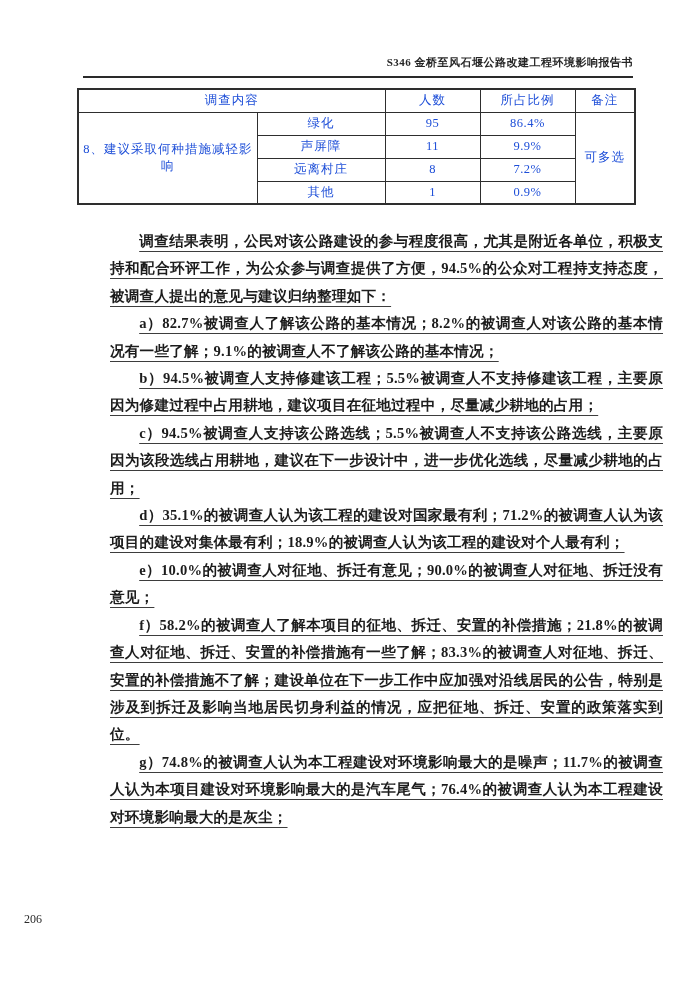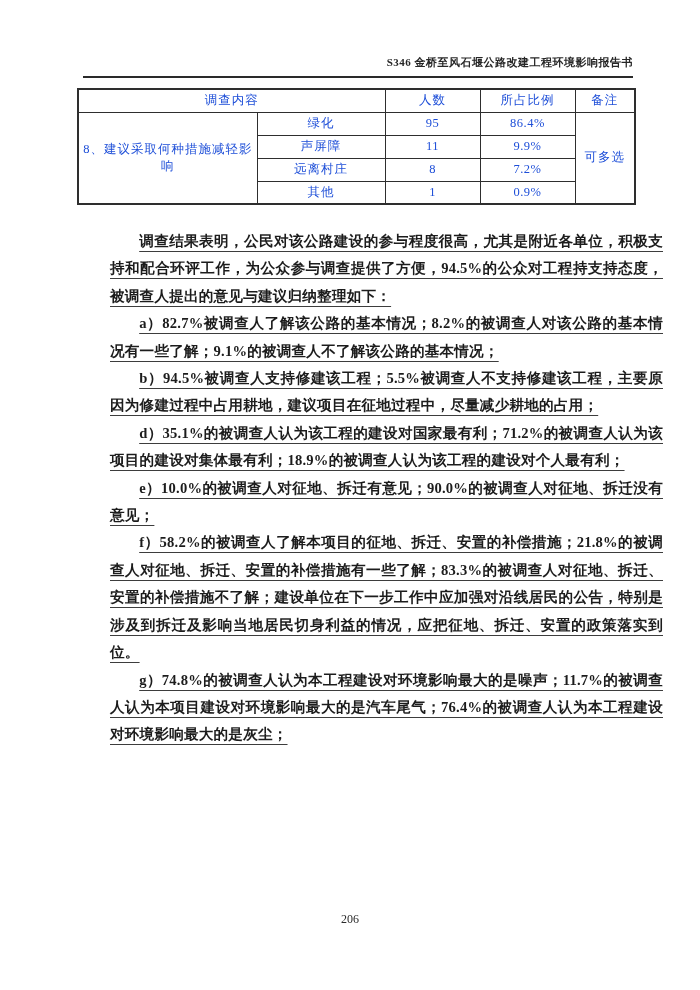--- a/index.html
+++ b/index.html
@@ -70,23 +70,24 @@
     text-underline-offset: 5px;
     text-decoration-thickness: 1px;
     text-decoration-color: #3d3d3d;
   }
   
   .page-number {
     position: absolute;
     top: 912px;
     left: 0;
     width: 100%;
-    text-align: center;
+    text-align: left;
     font-size: 12px;
     color: #2a2a2a;
+    padding-left: 24px;
   }
 </style>
 </head>
 <body>
 
 <div class="page">
 
   <div class="header">
     <span>S346 金桥至风石堰公路改建工程环境影响报告书</span>
   </div>
@@ -128,20 +129,21 @@
         <td class="num">1</td>
         <td class="num">0.9%</td>
       </tr>
     </tbody>
   </table>
 
   <div class="body-text">
     <p>调查结果表明，公民对该公路建设的参与程度很高，尤其是附近各单位，积极支持和配合环评工作，为公众参与调查提供了方便，94.5%的公众对工程持支持态度，被调查人提出的意见与建议归纳整理如下：</p>
     <p>a）82.7%被调查人了解该公路的基本情况；8.2%的被调查人对该公路的基本情况有一些了解；9.1%的被调查人不了解该公路的基本情况；</p>
     <p>b）94.5%被调查人支持修建该工程；5.5%被调查人不支持修建该工程，主要原因为修建过程中占用耕地，建议项目在征地过程中，尽量减少耕地的占用；</p>
+    <p>c）94.5%被调查人支持该公路选线；5.5%被调查人不支持该公路选线，主要原因为该段选线占用耕地，建议在下一步设计中，进一步优化选线，尽量减少耕地的占用；</p>
     <p>d）35.1%的被调查人认为该工程的建设对国家最有利；71.2%的被调查人认为该项目的建设对集体最有利；18.9%的被调查人认为该工程的建设对个人最有利；</p>
     <p>e）10.0%的被调查人对征地、拆迁有意见；90.0%的被调查人对征地、拆迁没有意见；</p>
     <p>f）58.2%的被调查人了解本项目的征地、拆迁、安置的补偿措施；21.8%的被调查人对征地、拆迁、安置的补偿措施有一些了解；83.3%的被调查人对征地、拆迁、安置的补偿措施不了解；建设单位在下一步工作中应加强对沿线居民的公告，特别是涉及到拆迁及影响当地居民切身利益的情况，应把征地、拆迁、安置的政策落实到位。</p>
     <p>g）74.8%的被调查人认为本工程建设对环境影响最大的是噪声；11.7%的被调查人认为本项目建设对环境影响最大的是汽车尾气；76.4%的被调查人认为本工程建设对环境影响最大的是灰尘；</p>
   </div>
 
   <div class="page-number">206</div>
 
 </div>
 

